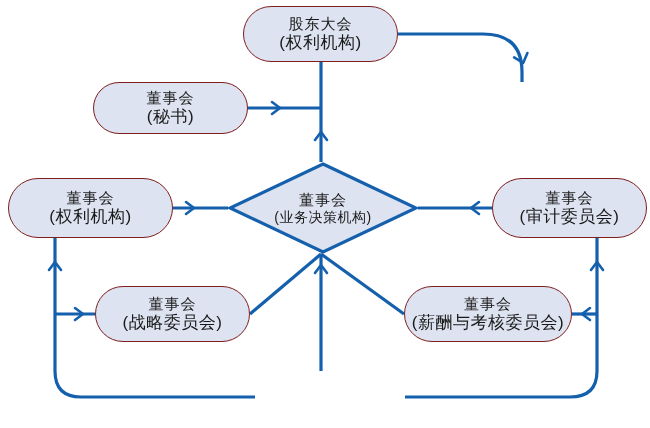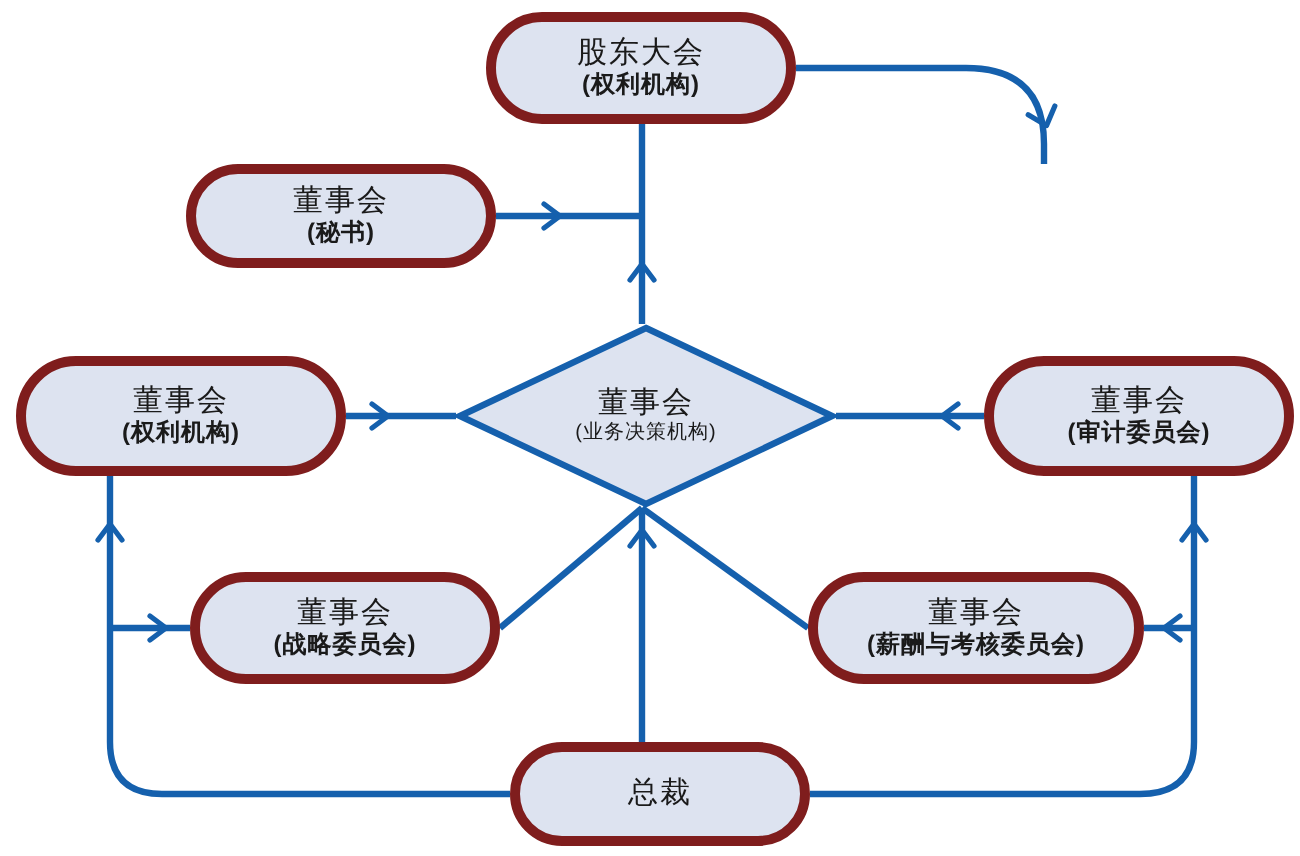--- a/index.html
+++ b/index.html
@@ -25,41 +25,40 @@
     height: 428px;
   }
   .node {
     position: absolute;
     box-sizing: border-box;
     display: flex;
     flex-direction: column;
     align-items: center;
     justify-content: center;
     background: #dde3f0;
-    border: 5px solid #7f1d1d;
+    border: 1px solid #7f1d1d;
     color: #1a1a1a;
     text-align: center;
     z-index: 3;
   }
   .node.stadium {
     border-radius: 999px;
   }
   .node .line1 {
     font-size: 15px;
     line-height: 1.15;
     letter-spacing: 1px;
     white-space: nowrap;
   }
   .node .line2 {
-    font-size: 12px;
+    font-size: 17px;
     line-height: 1.15;
     letter-spacing: 0.5px;
     white-space: nowrap;
     margin-top: 1px;
-    font-weight: bold;
   }
   .node.single .line1 {
     font-size: 15px;
   }
   .diamond-wrap {
     position: absolute;
     z-index: 3;
     pointer-events: none;
   }
   .diamond-wrap svg {
@@ -81,21 +80,21 @@
     text-align: center;
     pointer-events: auto;
   }
   .diamond-text .line1 {
     font-size: 15px;
     line-height: 1.15;
     letter-spacing: 1px;
     white-space: nowrap;
   }
   .diamond-text .line2 {
-    font-size: 10px;
+    font-size: 14px;
     line-height: 1.15;
     letter-spacing: 0.5px;
     white-space: nowrap;
     margin-top: 1px;
   }
 </style>
 </head>
 <body>
 
 <div id="diagram-root">
@@ -176,17 +175,14 @@
   <div class="node stadium" style="left:95px; top:286px; width:155px; height:56px;">
     <span class="line1">董事会</span>
     <span class="line2">(战略委员会)</span>
   </div>
 
   <div class="node stadium" style="left:404px; top:286px; width:168px; height:56px;">
     <span class="line1">董事会</span>
     <span class="line2">(薪酬与考核委员会)</span>
   </div>
 
-  <div class="node stadium single" style="left:255px; top:371px; width:150px; height:52px;">
-    <span class="line1">总裁</span>
-  </div>
 
 </div>
 
 </body></html>

